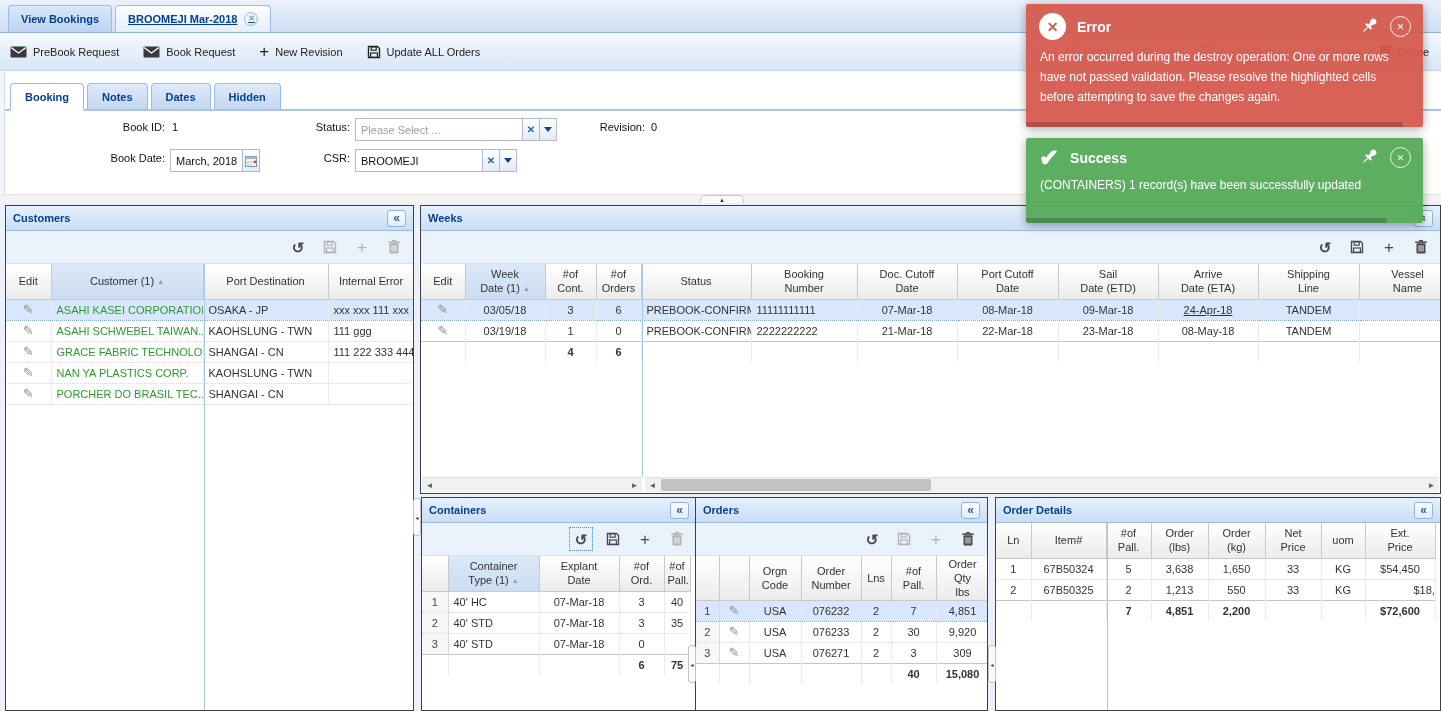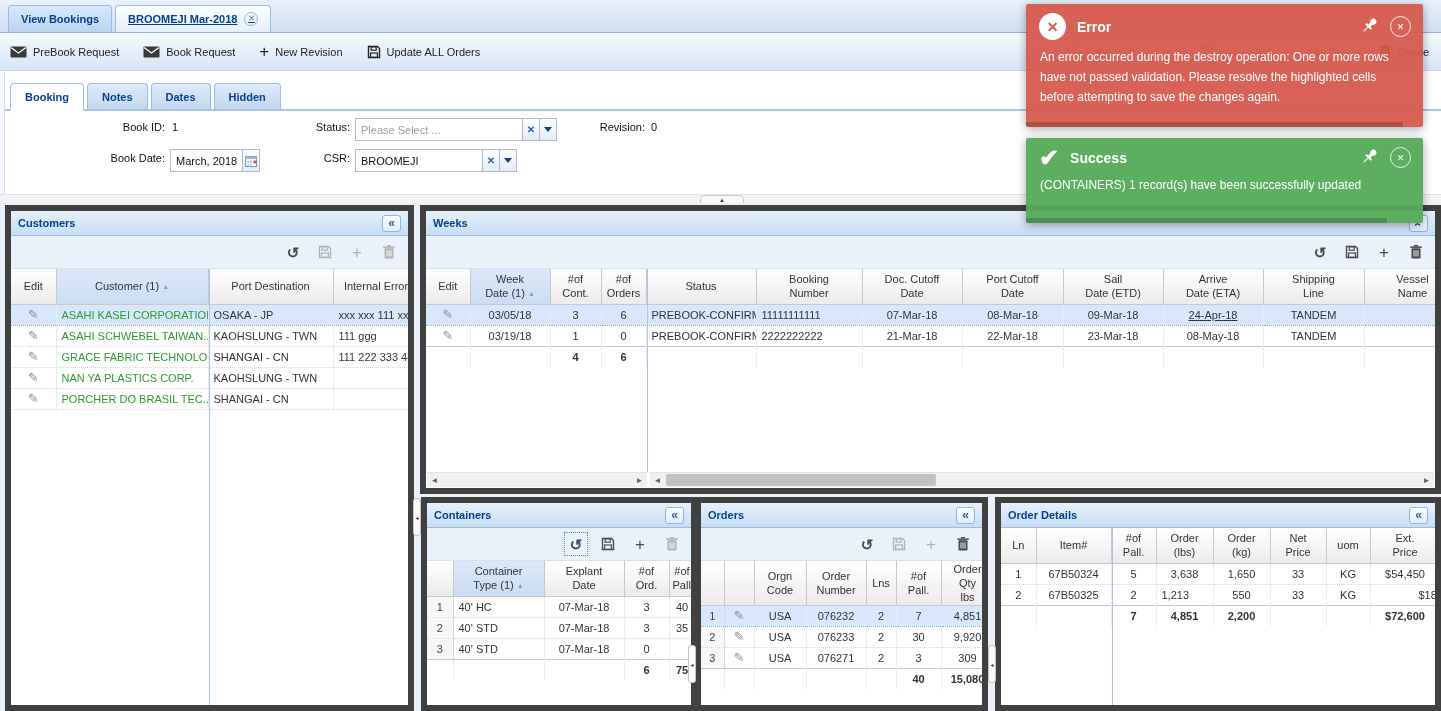--- a/index.html
+++ b/index.html
@@ -55,21 +55,21 @@
   .hs-handle{ position:absolute; left:700px; top:0; width:44px; height:9px; background:#fafafa;
     border:1px solid #c9c9c9; border-bottom:none; border-radius:5px 5px 0 0;
     display:flex; align-items:center; justify-content:center; font-size:6px; color:#333;}
   .vs-handle{ position:absolute; width:8px; height:38px; background:#fafafa; border:1px solid #c3c3c3;
     border-radius:3px; display:flex; align-items:center; justify-content:center; font-size:6px; color:#333; z-index:5;}
   .left-strip{ position:absolute; left:0; top:72px; width:5px; height:639px; background:#f2f5fa; border-right:1px solid #d4dfee;}
   .left-strip-handle{ position:absolute; left:0; top:385px; width:4px; height:70px; background:#dbe2ee; border-radius:2px;}
 
   
   .panels-bg{ position:absolute; left:0; top:203px; width:100%; height:508px; background:#eaf1fa;}
-  .panel{ position:absolute; border:6px solid #404040; background:#fff;}
+  .panel{ position:absolute; border:1px solid #404040; background:#fff;}
   .panel-header{ position:absolute; left:0; top:0; right:0; height:25px;
     background:linear-gradient(#e6f0fc,#c8ddf4); border-bottom:1px solid #9cbce2;
     display:flex; align-items:center; padding:0 7px; color:#04408c; font-weight:bold;}
   .collapse-btn{ margin-left:auto; width:19px; height:17px; border:1px solid #8fb4e2; border-radius:3px;
     background:linear-gradient(#ffffff,#dfeafa); color:#2a5f9e; font-weight:bold; font-size:12px;
     display:flex; align-items:center; justify-content:center; line-height:1;}
   .collapse-btn.up span{ display:inline-block; transform:rotate(90deg); }
   .grid-toolbar{ position:absolute; left:0; top:25px; right:0; height:33px; background:#e9f1fb;
     border-bottom:1px solid #d6e2f2; display:flex; align-items:center; justify-content:flex-end;
     gap:14px; padding-right:10px;}
@@ -713,21 +713,21 @@
               <td style="text-align: center;">3,638</td>
               <td style="text-align: center;">1,650</td>
               <td style="text-align: center;">33</td>
               <td style="text-align: center;">KG</td>
               <td style="text-align: center;">$54,450</td>
             </tr>
             <tr>
               <td style="text-align: center;">2</td>
               <td style="text-align: center;">67B50325</td>
               <td style="text-align: center;">2</td>
-              <td style="text-align: left;">1,213</td>
+              <td style="text-align: center;">1,213</td>
               <td style="text-align: center;">550</td>
               <td style="text-align: center;">33</td>
               <td style="text-align: center;">KG</td>
               <td style="text-align: center; padding-left: 48px;">$18,150</td>
             </tr>
             <tr class="summary">
               <td style="text-align: center;"></td>
               <td style="text-align: center;"></td>
               <td style="text-align: center;">7</td>
               <td style="text-align: center;">4,851</td>

